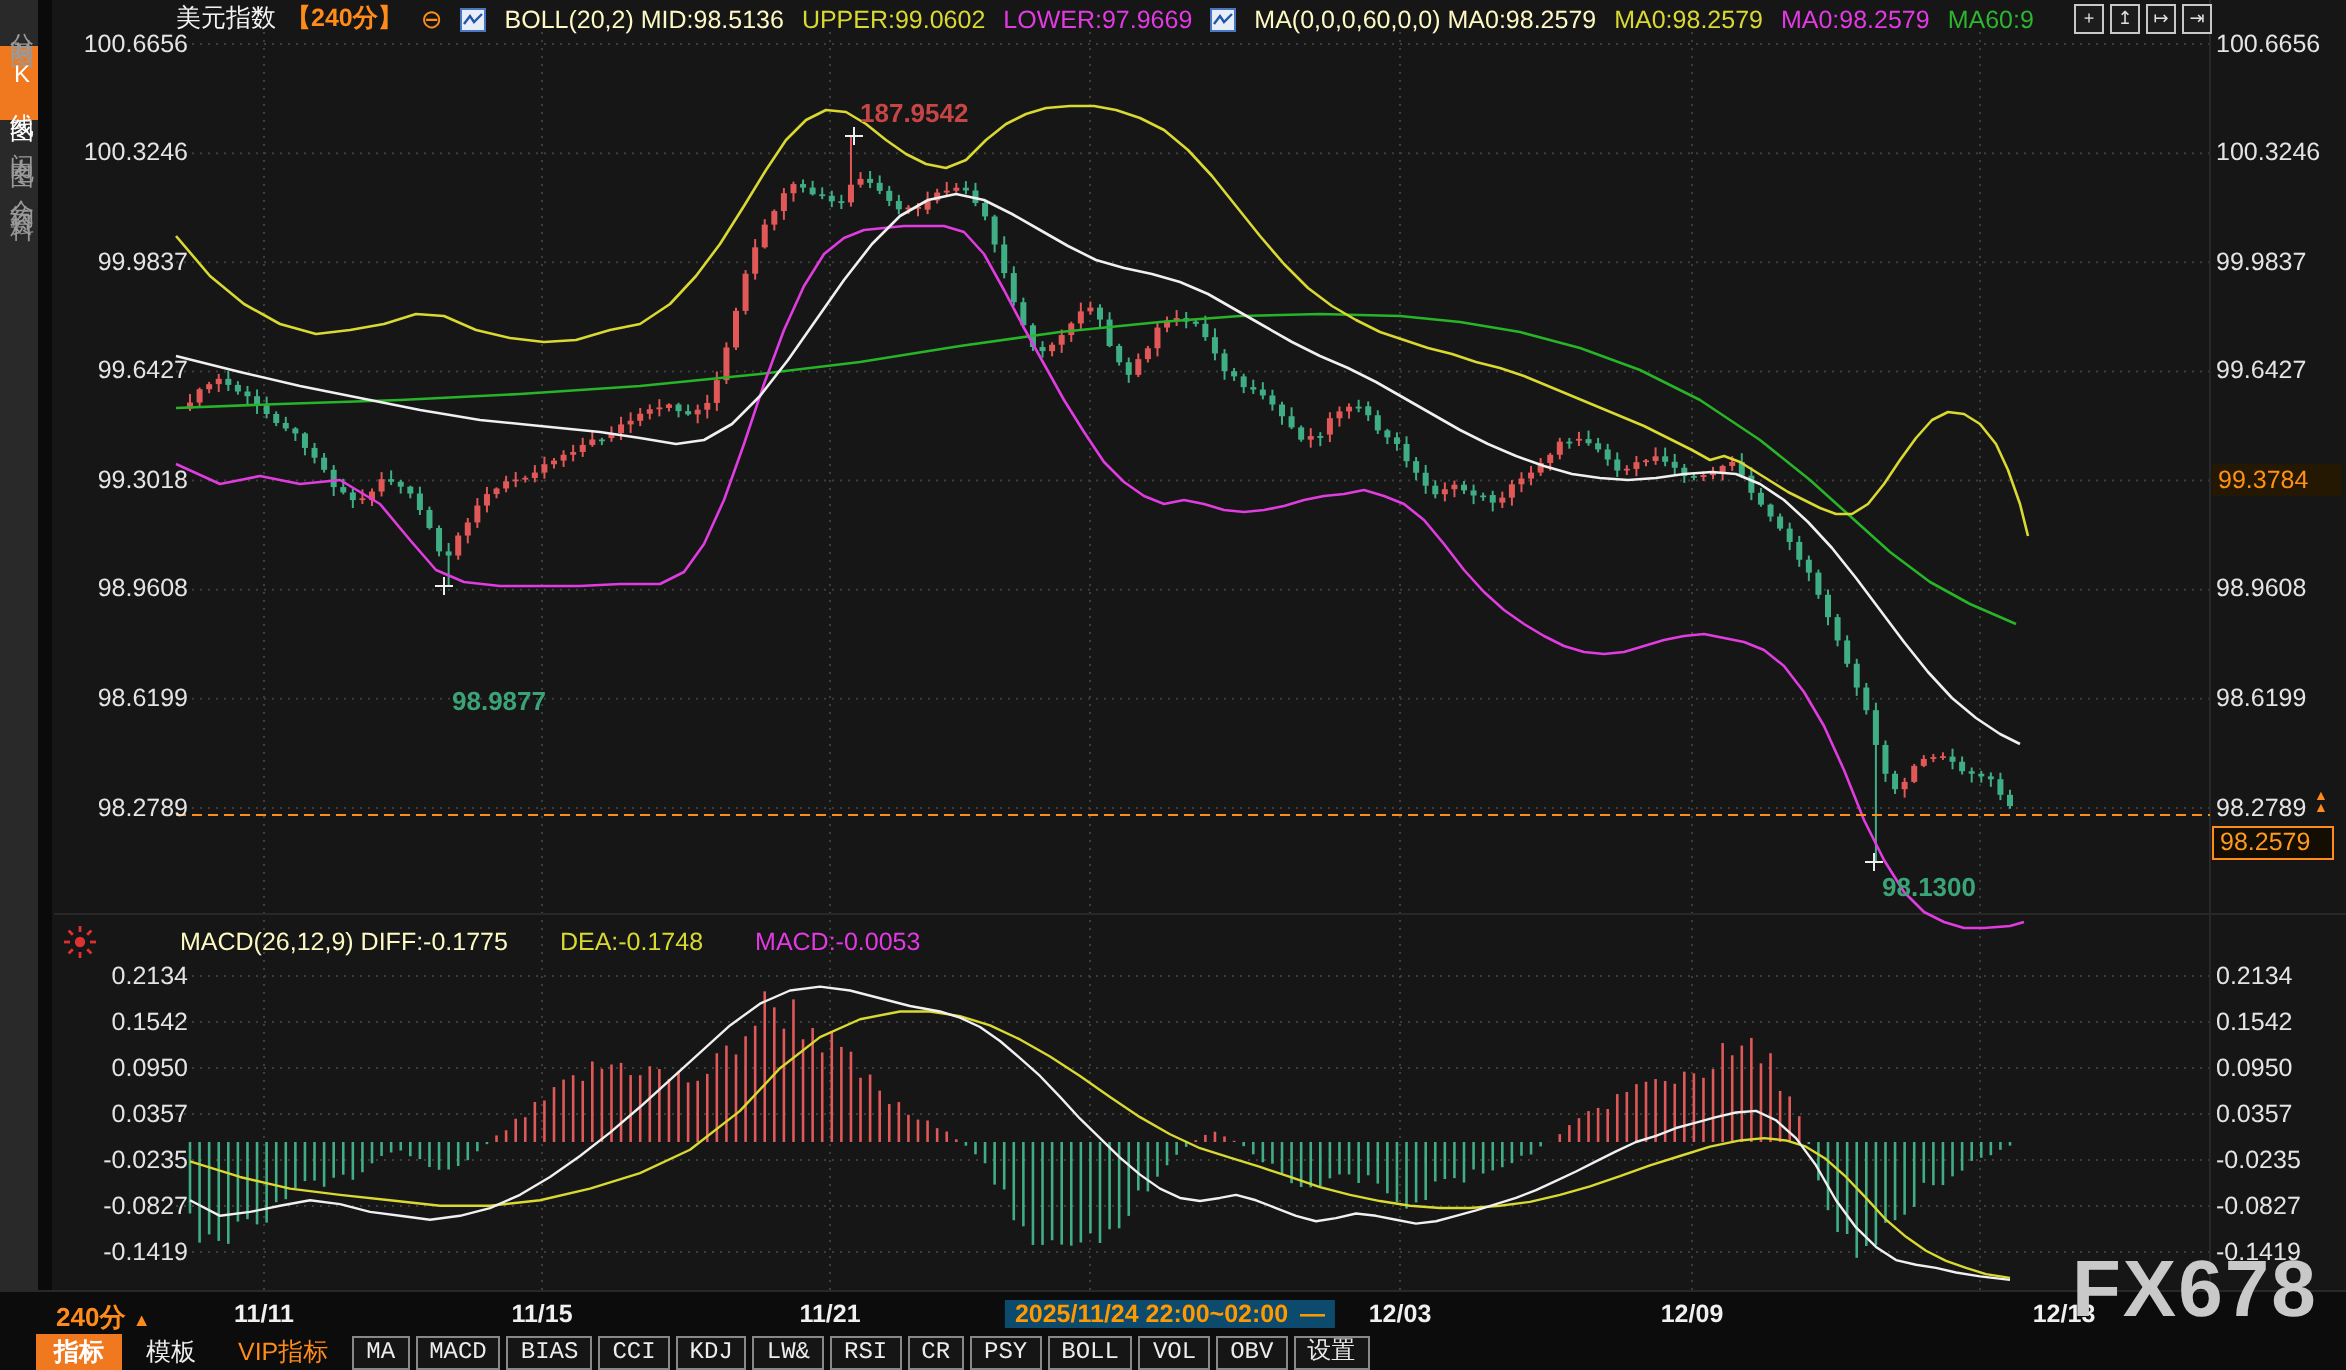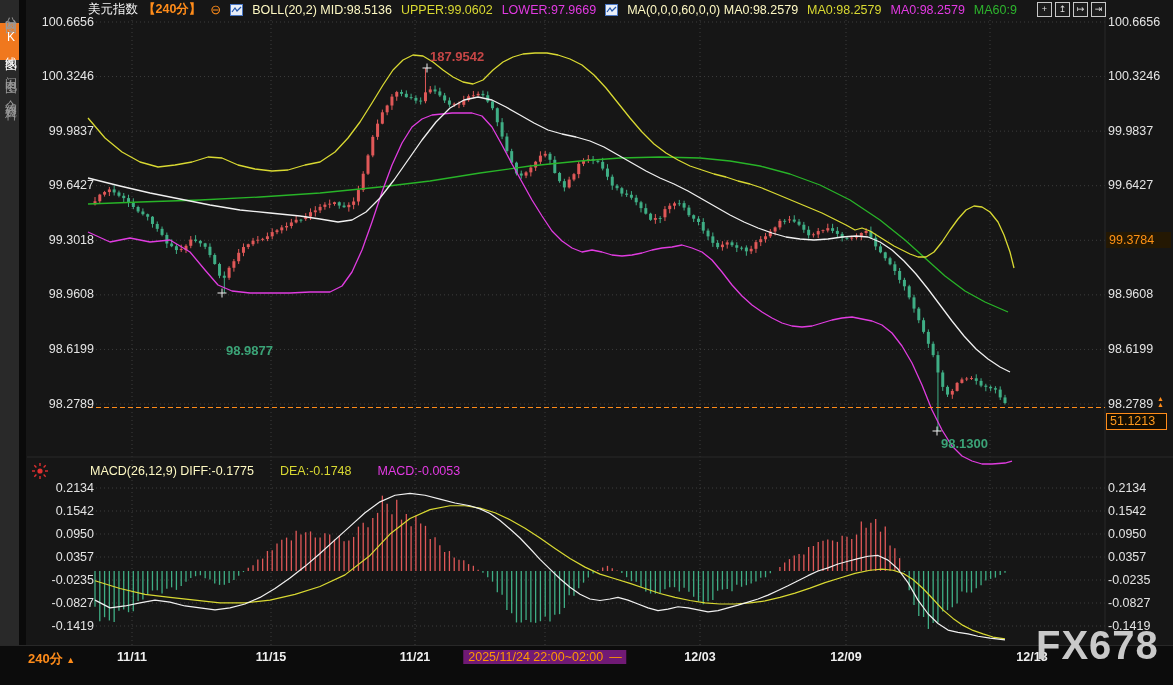--- a/index.html
+++ b/index.html
@@ -40,21 +40,21 @@
   
   #macdhdr{position:absolute;left:90px;top:464px;display:flex;gap:26px;font-size:12.5px;z-index:2;white-space:nowrap;}
   #rayicon{position:absolute;left:31px;top:462px;z-index:2;cursor:pointer;}
   
   #botstrip{position:absolute;left:0;top:645px;width:1173px;height:40px;background:#0c0c0c;z-index:3;
             border-top:1px solid #282828;}
   #period{position:absolute;left:28px;top:650px;color:#ff8c1a;font-weight:700;font-size:13px;z-index:4;cursor:pointer;}
   #period .arr{font-size:9px;}
   .xtick{position:absolute;top:650px;transform:translateX(-50%);color:#f0f0f0;font-weight:700;
          font-size:12.5px;z-index:4;white-space:nowrap;}
-  .xtick.hl{background:#701a75;color:#ff9900;font-weight:400;padding:0 5px;cursor:pointer;}
+  .xtick.hl{background:#0c4a6e;color:#ff9900;font-weight:700;padding:0 5px;cursor:pointer;margin-left:40px;}
   .xtick.hl .dash{margin-left:6px;color:#ff9900;}
   #toolbar{position:absolute;left:18px;top:667px;display:flex;gap:3px;align-items:center;z-index:4;}
   .tbtn{font-family:"Liberation Mono",monospace;font-size:12px;border:1px solid #888;color:#ececec;
         background:#151515;padding:0 6px;height:15px;line-height:15px;cursor:pointer;white-space:nowrap;}
   .tab{font-family:"Liberation Sans",sans-serif;font-size:12.5px;padding:1px 9px;cursor:pointer;white-space:nowrap;}
   .tab.active{background:#f0781e;color:#fff;font-weight:700;}
   .tab.plain{color:#eee;}
   .tab.vip{color:#ff8c1a;}
   #watermark{position:absolute;left:1036px;top:623px;font-size:40px;font-weight:700;color:#c9c9c9;
              letter-spacing:1px;z-index:5;}
@@ -726,21 +726,21 @@
   <div id="yl-right">
       <div class="ylab ylabr" style="top: 14.5px;">100.6656</div>
       <div class="ylab ylabr" style="top: 69.0714px;">100.3246</div>
       <div class="ylab ylabr" style="top: 123.643px;">99.9837</div>
       <div class="ylab ylabr" style="top: 178.214px;">99.6427</div>
       <div class="ylab ylabr" style="top: 287.357px;">98.9608</div>
       <div class="ylab ylabr" style="top: 341.929px;">98.6199</div>
       <div class="ylab ylabr" style="top: 396.5px;">98.2789</div>
     </div>
   <div id="marker-box">99.3784</div>
-  <div id="last-box">51.1213</div>
+  <div id="last-box">98.2579</div>
   <div id="arrstack">▲<br>▲</div>
 
   <div id="annHigh" class="ann">187.9542</div>
   <div id="annLow1" class="ann">98.9877</div>
   <div id="annLow2" class="ann">98.1300</div>
 
   <svg id="rayicon" width="18" height="18">
     <circle cx="9" cy="9" r="2.6" fill="#e03030"></circle>
     <g stroke="#e03030" stroke-width="1.4">
       <line x1="9" y1="1" x2="9" y2="4"></line>
@@ -785,15 +785,33 @@
   </div>
   <div id="xticks">
       <div class="xtick" style="left: 132px;">11/11</div>
       <div class="xtick" style="left: 271px;">11/15</div>
       <div class="xtick" style="left: 415px;">11/21</div>
       <div class="xtick hl" style="left: 545px;">2025/11/24 22:00~02:00<span class="dash">—</span></div>
       <div class="xtick" style="left: 700px;">12/03</div>
       <div class="xtick" style="left: 846px;">12/09</div>
       <div class="xtick" style="left: 990px; margin-left: 42px;">12/13</div>
     </div>
+  <div id="toolbar">
+      <div class="tab active">指标</div>
+      <div class="tab plain">模板</div>
+      <div class="tab vip">VIP指标</div>
+      <div class="tbtn">MA</div>
+      <div class="tbtn">MACD</div>
+      <div class="tbtn">BIAS</div>
+      <div class="tbtn">CCI</div>
+      <div class="tbtn">KDJ</div>
+      <div class="tbtn">LW&amp;</div>
+      <div class="tbtn">RSI</div>
+      <div class="tbtn">CR</div>
+      <div class="tbtn">PSY</div>
+      <div class="tbtn">BOLL</div>
+      <div class="tbtn">VOL</div>
+      <div class="tbtn">OBV</div>
+      <div class="tbtn">设置</div>
+    </div>
 
   <div id="watermark">FX678</div>
 </div>
 
 </body></html>

